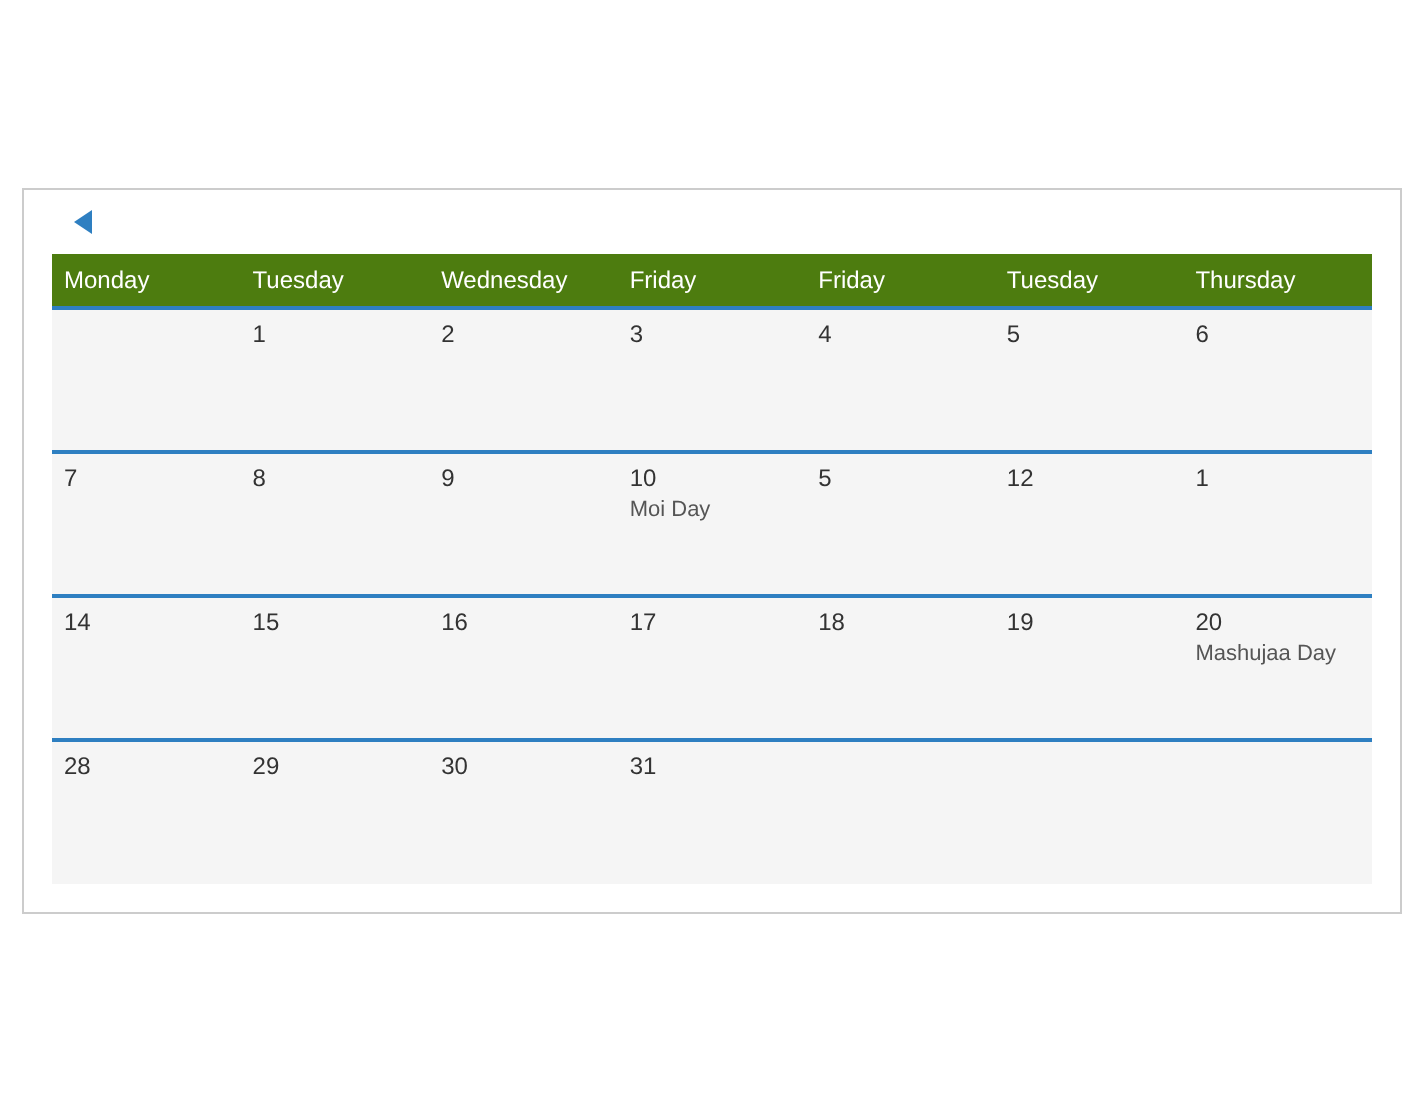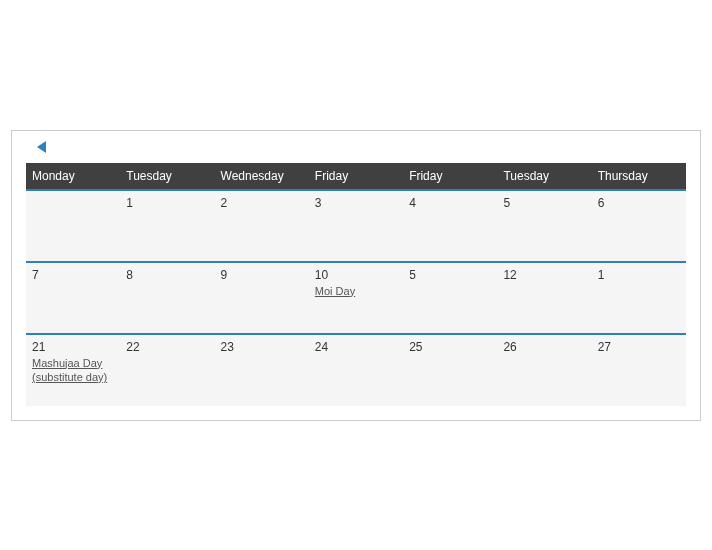--- a/index.html
+++ b/index.html
@@ -63,21 +63,21 @@
       font-size: 13px;
       color: #333;
       min-width: 60px;
       text-align: right;
     }
     .calendar-grid {
       width: 100%;
       border-collapse: collapse;
     }
     .calendar-grid th {
-      background: #404040;
+      background: #4d7c0f;
       color: #fff;
       font-size: 12px;
       font-weight: normal;
       padding: 6px 6px;
       text-align: left;
       border: none;
     }
     .calendar-grid td {
       border-top: 2px solid #2e7fc1;
       vertical-align: top;
@@ -95,21 +95,20 @@
       font-size: 12px;
       color: #333;
       display: block;
     }
     .day-event {
       font-size: 11px;
       color: #555;
       display: block;
       margin-top: 2px;
       line-height: 1.3;
-      text-decoration: underline;
     }
   </style>
 </head>
 <body>
 
 <div class="calendar-container">
   <div class="calendar-header">
     <div class="logo">
       <div class="logo-line">
         <span class="logo-general"></span>
@@ -178,38 +177,54 @@
           </td>
           <td>
             <span class="day-number">12</span>
           </td>
           <td>
             <span class="day-number">1</span>
           </td>
         </tr>
         <tr>
           <td>
-            <span class="day-number">21</span>
-            <span class="day-event">Mashujaa Day
-(substitute day)</span>
-          </td>
-          <td>
-            <span class="day-number">22</span>
-          </td>
-          <td>
-            <span class="day-number">23</span>
-          </td>
-          <td>
-            <span class="day-number">24</span>
-          </td>
-          <td>
-            <span class="day-number">25</span>
-          </td>
-          <td>
-            <span class="day-number">26</span>
-          </td>
-          <td>
-            <span class="day-number">27</span>
-          </td>
+            <span class="day-number">14</span>
+          </td>
+          <td>
+            <span class="day-number">15</span>
+          </td>
+          <td>
+            <span class="day-number">16</span>
+          </td>
+          <td>
+            <span class="day-number">17</span>
+          </td>
+          <td>
+            <span class="day-number">18</span>
+          </td>
+          <td>
+            <span class="day-number">19</span>
+          </td>
+          <td>
+            <span class="day-number">20</span>
+            <span class="day-event">Mashujaa Day</span>
+          </td>
+        </tr>
+        <tr>
+          <td>
+            <span class="day-number">28</span>
+          </td>
+          <td>
+            <span class="day-number">29</span>
+          </td>
+          <td>
+            <span class="day-number">30</span>
+          </td>
+          <td>
+            <span class="day-number">31</span>
+          </td>
+          <td class="empty"></td>
+          <td class="empty"></td>
+          <td class="empty"></td>
         </tr>
       </tbody>
   </table>
 </div>
 
 </body></html>

